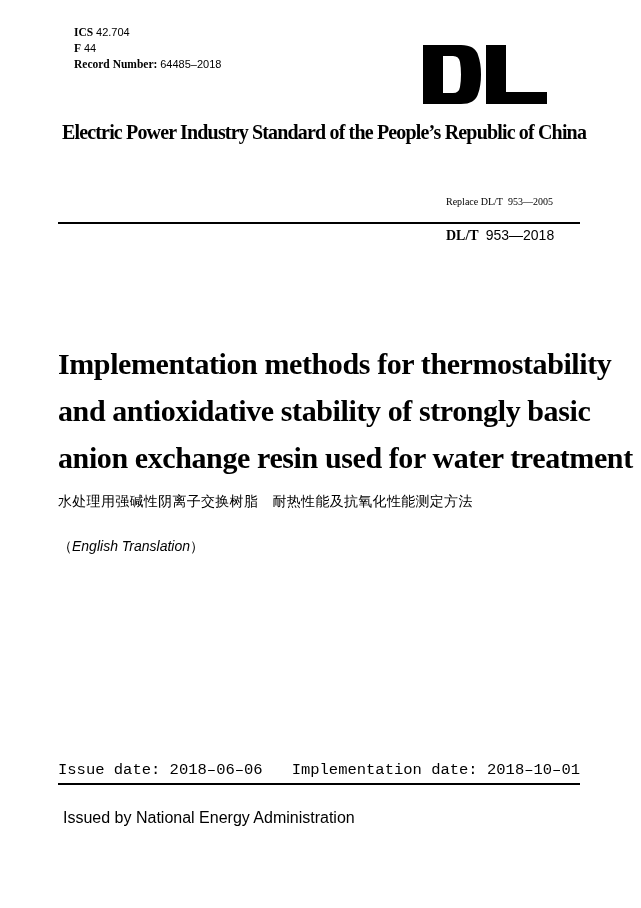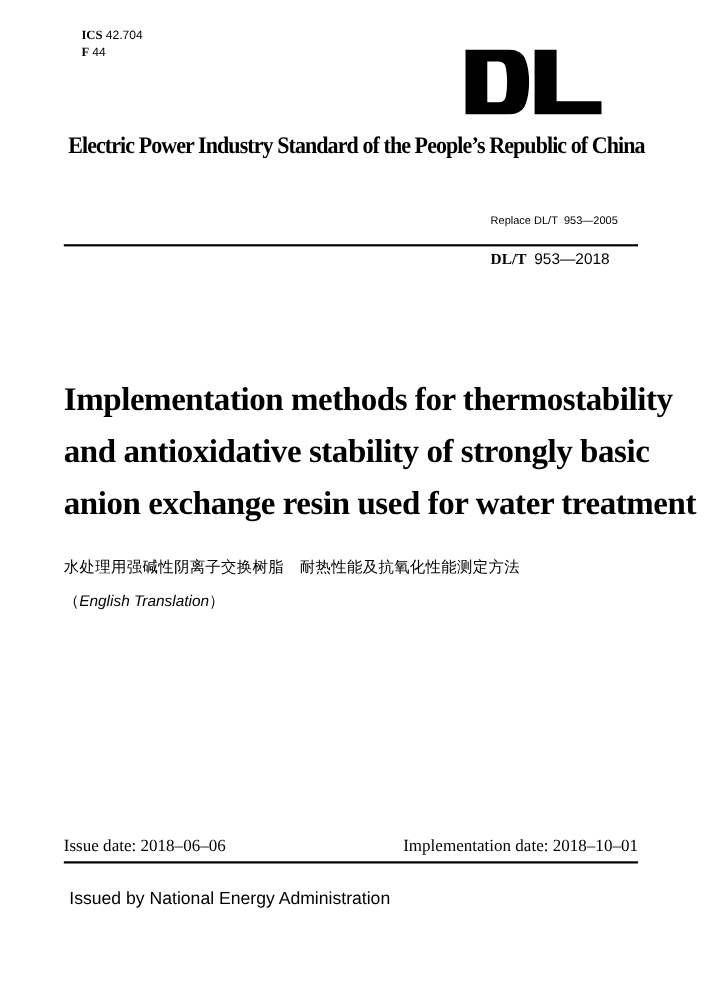--- a/index.html
+++ b/index.html
@@ -7,41 +7,45 @@
   .abs { position: absolute; }
   .meta { left: 74px; top: 24px; font-family: "Liberation Serif", serif; font-size: 11.5px; line-height: 16px; }
   .meta b { font-weight: bold; }
   .meta .num { font-family: "Liberation Sans", sans-serif; font-size: 11px; }
   .logo { left: 423px; top: 45px; width: 124px; height: 59px; }
   .std-title { left: 62px; top: 120px; width: 520px; font-family: "Liberation Serif", serif; font-weight: bold;
     font-size: 21.5px; letter-spacing: -0.9px; white-space: nowrap; transform: scaleX(0.93); transform-origin: left top; }
   .code { left: 446px; top: 179px; font-size: 14px; white-space: nowrap; margin-top: 48px; }
   .code .dl { font-family: "Liberation Serif", serif; font-weight: bold; }
   .code .n { font-family: "Liberation Sans", sans-serif; }
-  .replace { left: 446px; top: 196px; font-family: Liberation Sans, sans-serif; font-size: 10px; white-space: nowrap; text-align: center; }
+  .replace { left: 446px; top: 196px; font-family: Liberation Serif, serif; font-size: 10px; white-space: nowrap; text-align: center; }
   .rule { left: 58px; width: 522px; height: 1.5px; background: #000; }
   .main-title { left: 58px; top: 340px; width: 530px; font-family: "Liberation Serif", serif; font-weight: bold;
     font-size: 30px; line-height: 47px; letter-spacing: -0.4px; white-space: nowrap; }
-  .cn-title { left: 58px; top: 493px; font-family: "DejaVu Sans", sans-serif; font-size: 14px; white-space: nowrap; letter-spacing: 0.3px; margin-top: 14px; }
+  .cn-title { left: 58px; top: 493px; font-family: "DejaVu Sans", sans-serif; font-size: 14px; white-space: nowrap; letter-spacing: 0.3px; }
   .en-trans { left: 58px; top: 538px; font-family: "Liberation Sans", sans-serif; font-size: 14px; white-space: nowrap; }
   .en-trans i { font-style: italic; }
-  .dates { left: 58px; top: 761px; width: 522px; font-family: Liberation Serif, serif; font-size: 15.5px; display: flex; justify-content: space-between; }
+  .dates { left: 58px; top: 761px; width: 522px; font-family: Liberation Mono, monospace; font-size: 15.5px; display: flex; justify-content: space-between; }
   .issuer { left: 63px; top: 809px; font-family: "Liberation Sans", sans-serif; font-size: 16px; }
 </style>
 </head>
 <body>
 
 <div class="abs meta">
   <div>
     <b>ICS</b>
     <span class="num">42.704</span>
   </div>
   <div>
     <b>F</b>
     <span class="num">44</span>
+  </div>
+  <div>
+    <b>Record Number:</b>
+    <span class="num">64485–2018</span>
   </div>
 </div>
 
 <div class="abs logo">
   <svg width="124" height="59" viewBox="0 0 124 59" aria-label="DL">
 
     <path d="M0 0 H38 Q52 0 55 10 Q58 18 58 29.5 Q58 41 55 49 Q52 59 38 59 H0 Z M20 11 V48 H30 Q36 48 37 42 Q38 36 38 29.5 Q38 23 37 17 Q36 11 30 11 Z" fill="#000" fill-rule="evenodd"></path>
 
     <path d="M63 0 H83 V47 H124 V59 H63 Z" fill="#000"></path>
   </svg>

